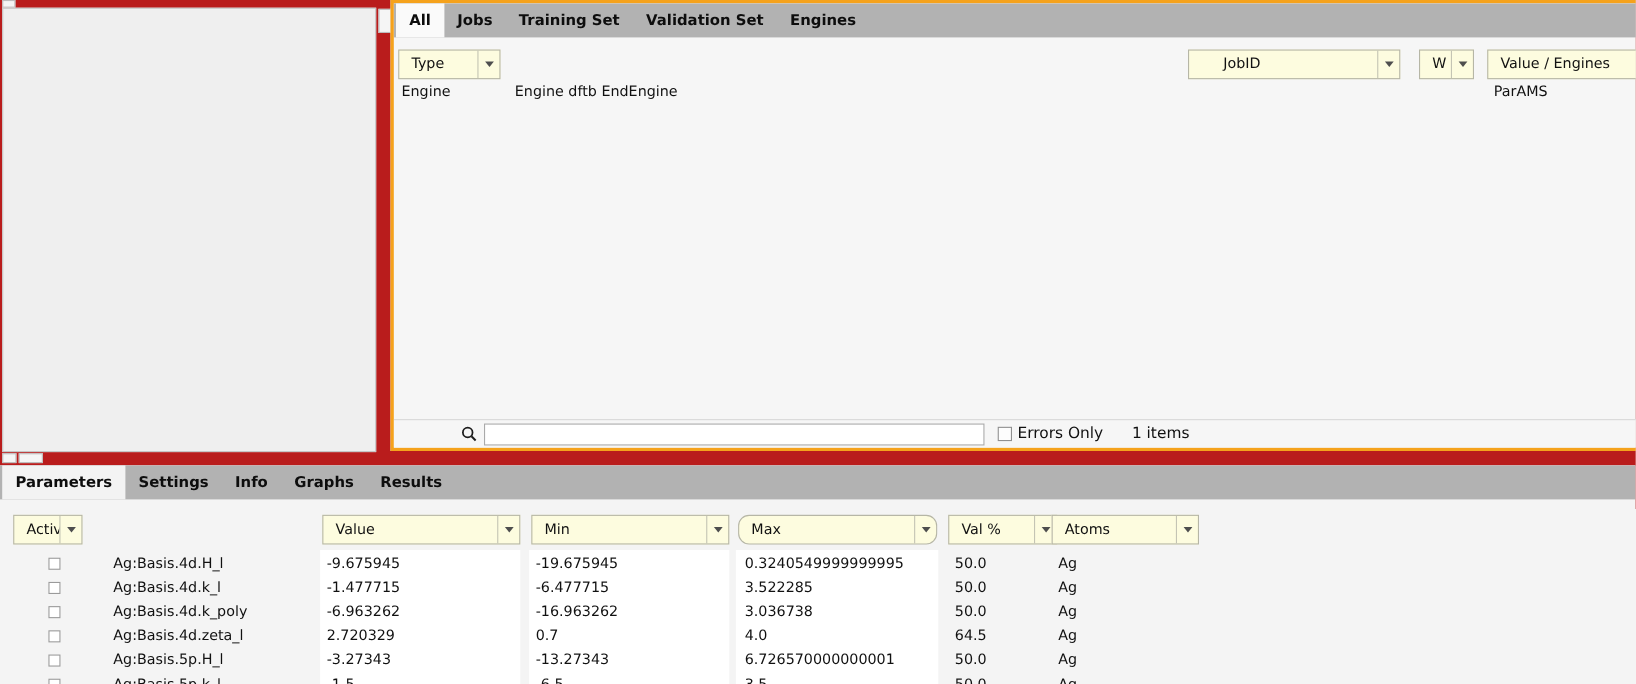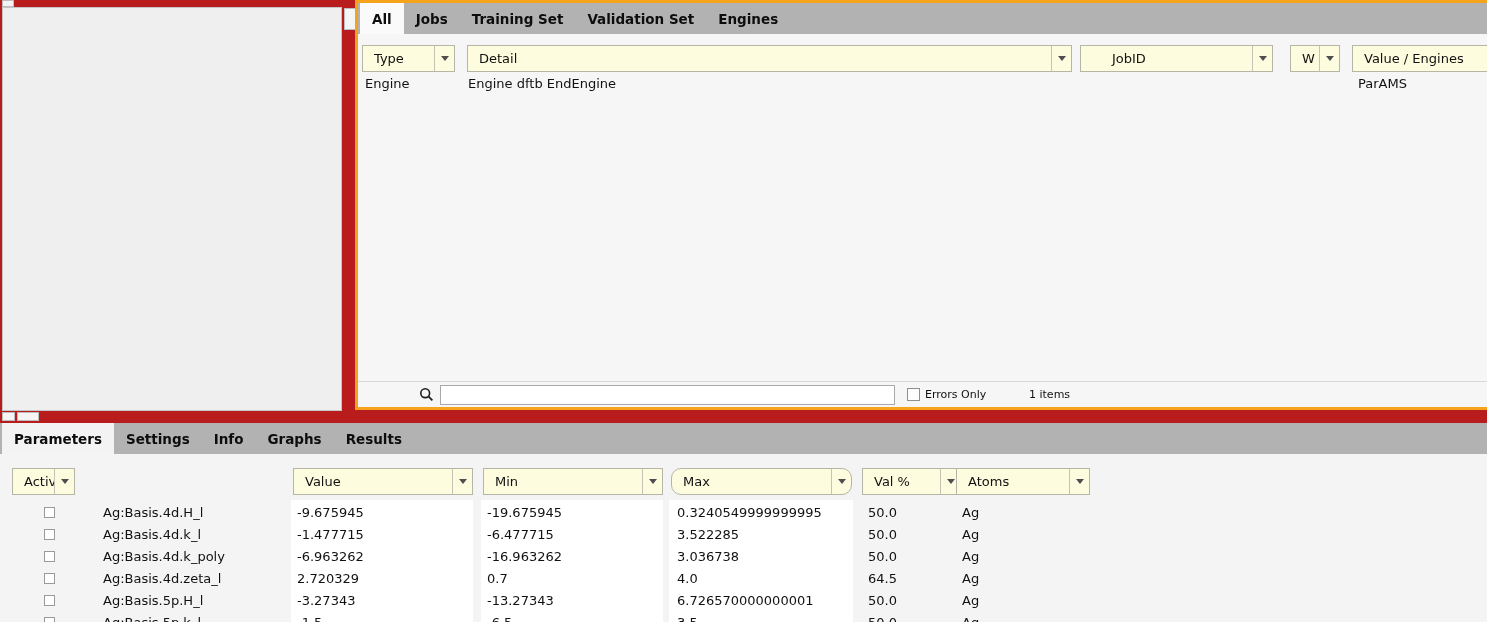--- a/index.html
+++ b/index.html
@@ -40,21 +40,21 @@
 
   
   .t-rowtext{position:absolute; top:71px; height:20px; line-height:20px; font-size:13px; white-space:nowrap;}
   .t-footer{position:absolute; left:0; right:0; top:378px; height:26px; background:#f6f6f6;
     border-top:1px solid #d9d9d9; box-sizing:border-box;}
   .search-input{position:absolute; left:82px; top:3px; width:455px; height:20px;
     border:1px solid #a9a9a9; background:#fff; box-sizing:border-box; font-size:13px; padding:0 4px;
     font-family:"DejaVu Sans", sans-serif;}
   .ecb{position:absolute; left:549px; top:6px; width:13px; height:13px; background:#fdfdfd;
     border:1px solid #8f8f8f; box-sizing:border-box;}
-  .t-footer .txt{position:absolute; top:0; height:25px; line-height:25px; font-size:11px; white-space:nowrap;}
+  .t-footer .txt{position:absolute; top:0; height:25px; line-height:25px; font-size:14px; white-space:nowrap;}
 
   
   .band{position:absolute; top:77px; bottom:0; background:#fff;}
   .prow{position:absolute; left:0; width:1120px; height:22px;}
 </style>
 </head>
 <body>
 
 <div id="root">
 
@@ -69,26 +69,20 @@
     <div class="tabbar">
       <div class="tab active-top">All</div>
       <div class="tab">Jobs</div>
       <div class="tab">Training Set</div>
       <div class="tab">Validation Set</div>
       <div class="tab">Engines</div>
     </div>
 
     <div class="hfield" style="left:4px; top:42px; width:93px;">
       <span class="lbl">Type</span>
-      <span class="arrow-box">
-          <span class="tri"></span>
-        </span>
-    </div>
-    <div class="hfield" style="left:109px; top:42px; width:605px;">
-      <span class="lbl">Detail</span>
       <span class="arrow-box">
           <span class="tri"></span>
         </span>
     </div>
     <div class="hfield" style="left:722px; top:42px; width:193px;padding-left:20px;">
       <span class="lbl">JobID</span>
       <span class="arrow-box">
           <span class="tri"></span>
         </span>
     </div>

